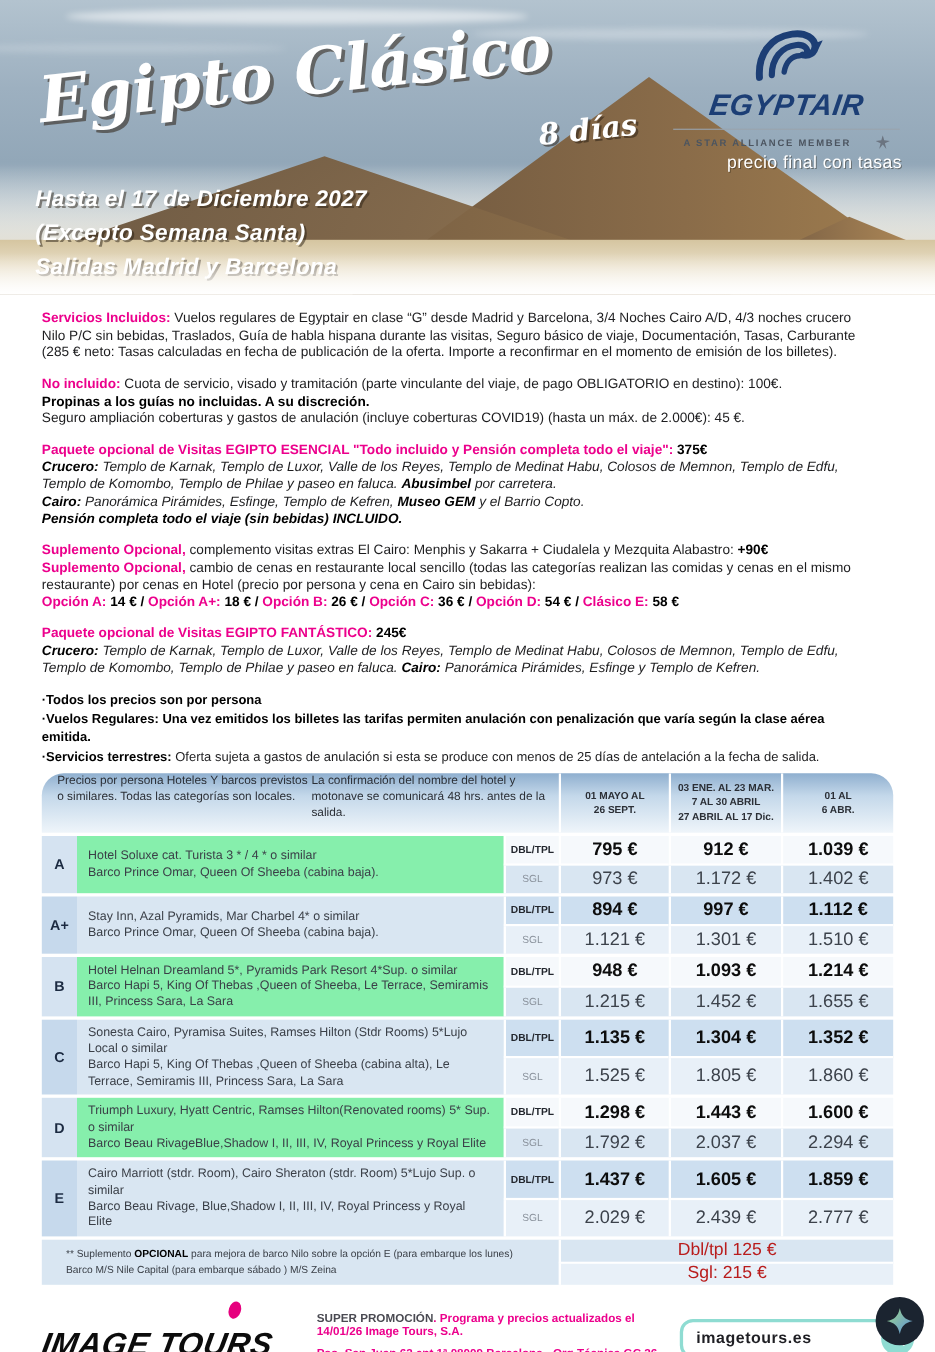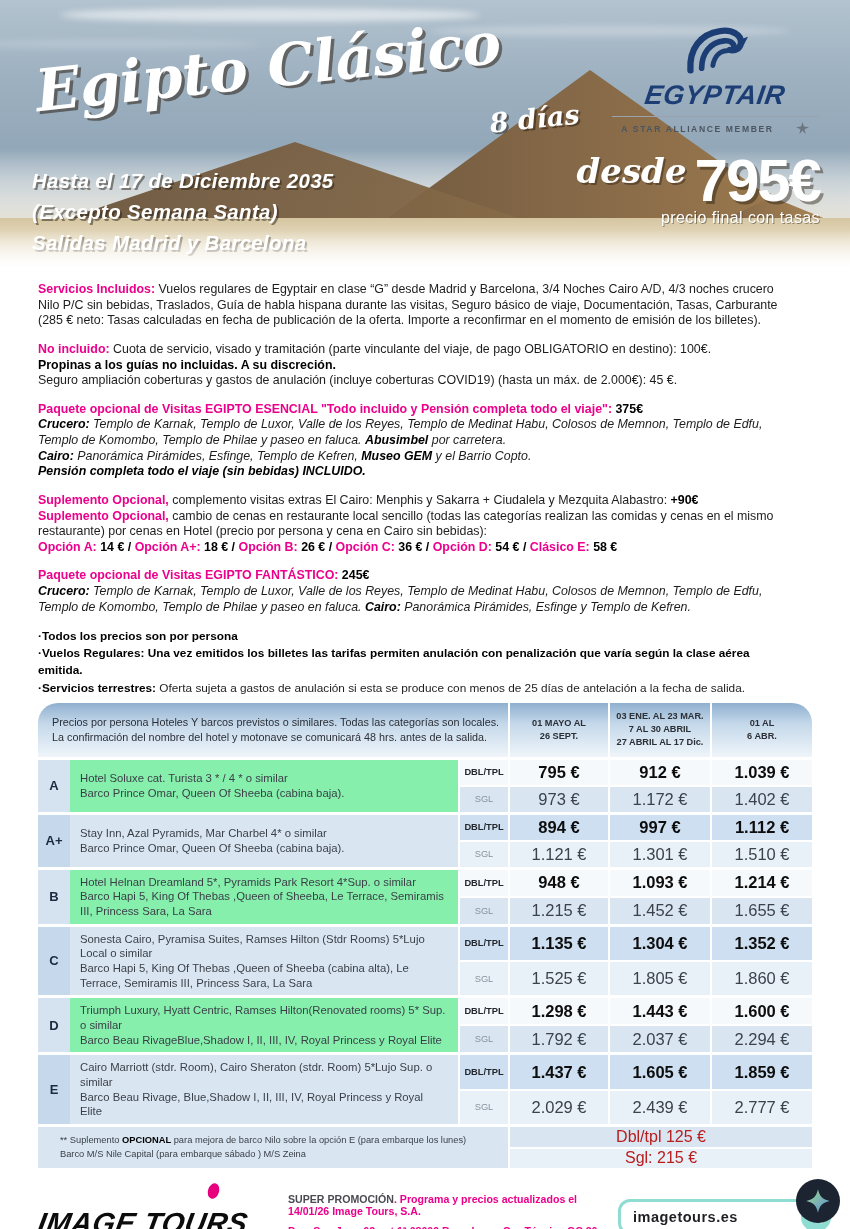--- a/index.html
+++ b/index.html
@@ -41,21 +41,21 @@
   .mg{color:#EC008C;font-weight:700;}
   b{color:#000;}
   .it{font-style:italic;}
   .bullets{font-size:11.8px;line-height:1.45;margin-bottom:4px;}
 
   
   .tbl{margin:6px 38px 0 38px;width:774px;}
   .tbl-head{display:grid;grid-template-columns:470px 100px 102px 102px;height:54px;
             border-radius:20px 20px 0 0;overflow:hidden;margin-bottom:3px;
             background:linear-gradient(180deg,#8fafcf 0%,#c4d8ea 38%,#eff5fa 100%);}
-  .tbl-head .intro{display:flex;flex-direction:column;justify-content:center;padding-left:14px;
+  .tbl-head .intro{display:flex;justify-content:center;padding-left:14px;
                    font-size:10.8px;color:#2b2f36;line-height:1.35;}
   .tbl-head .dcol{display:flex;flex-direction:column;justify-content:center;text-align:center;
                   font-size:9.2px;font-weight:700;color:#2b2f36;line-height:1.4;border-left:2px solid #fff;}
   .trow{display:grid;grid-template-columns:32px 388px 50px 100px 102px 102px;margin-bottom:3px;}
   .letter{grid-row:span 2;display:flex;align-items:center;justify-content:center;
           font-weight:700;font-size:13px;color:#1b2a41;}
   .desc{grid-row:span 2;padding:5px 10px;font-size:11.3px;line-height:1.3;color:#3a3f47;
         display:flex;flex-direction:column;justify-content:center;}
   .lab{display:flex;align-items:center;justify-content:center;font-size:9.3px;font-weight:800;
        color:#23272e;border-left:2px solid #fff;min-height:25px;}
@@ -135,21 +135,21 @@
       <rect x="0" y="218" width="850" height="50" fill="url(#sand)"></rect>
     </svg>
     <div class="cloud" style="left:60px;top:8px;width:420px;height:14px;"></div>
     <div class="cloud" style="left:430px;top:26px;width:360px;height:10px;opacity:.5;"></div>
     <div class="cloud" style="left:-40px;top:40px;width:300px;height:8px;opacity:.35;"></div>
 
     <div class="hero-title">Egipto Clásico</div>
     <div class="hero-sub">8 días</div>
 
     <div class="hero-dates">
-      <div>Hasta el 17 de Diciembre 2035</div>
+      <div>Hasta el 17 de Diciembre 2027</div>
       <div>(Excepto Semana Santa)</div>
       <div>Salidas Madrid y Barcelona</div>
     </div>
 
     <div class="airline">
       <svg width="66" height="48" viewBox="0 0 94 66">
         <g fill="none" stroke="#1C3E75" stroke-linecap="round">
           <path d="M12 62 C10 32 26 10 54 6 C72 3 84 12 84 22 C84 30 76 35 68 33" stroke-width="9"></path>
           <path d="M28 59 C28 38 40 22 60 20 C70 19 76 25 73 31" stroke-width="8"></path>
           <path d="M44 55 C46 42 54 34 64 34" stroke-width="7"></path>
@@ -160,23 +160,20 @@
       <div class="sep"></div>
       <div class="alliance">
         <span>A STAR ALLIANCE MEMBER</span>
         <svg width="13" height="13" viewBox="0 0 20 20">
           <path d="M10 0 L12 7 L20 8 L13 11 L15 19 L10 13 L5 19 L7 11 L0 8 L8 7 Z" fill="#6b7480"></path>
         </svg>
       </div>
     </div>
 
     <div class="hero-price">
-      <div>
-        <span class="desde">desde</span><span class="amount">795€</span>
-      </div>
       <div class="note">precio final con tasas</div>
     </div>
     <div class="hero-fade"></div>
   </div>
 
   <div class="content">
 
     <p class="para">
       <span class="mg">Servicios Incluidos:</span><span> Vuelos regulares de Egyptair en clase “G” desde Madrid y Barcelona, 3/4 Noches Cairo A/D, 4/3 noches crucero Nilo P/C sin bebidas, Traslados, Guía de habla hispana durante las visitas, Seguro básico de viaje, Documentación, Tasas, Carburante (285 € neto: Tasas calculadas en fecha de publicación de la oferta. Importe a reconfirmar en el momento de emisión de los billetes).</span>
     </p>

